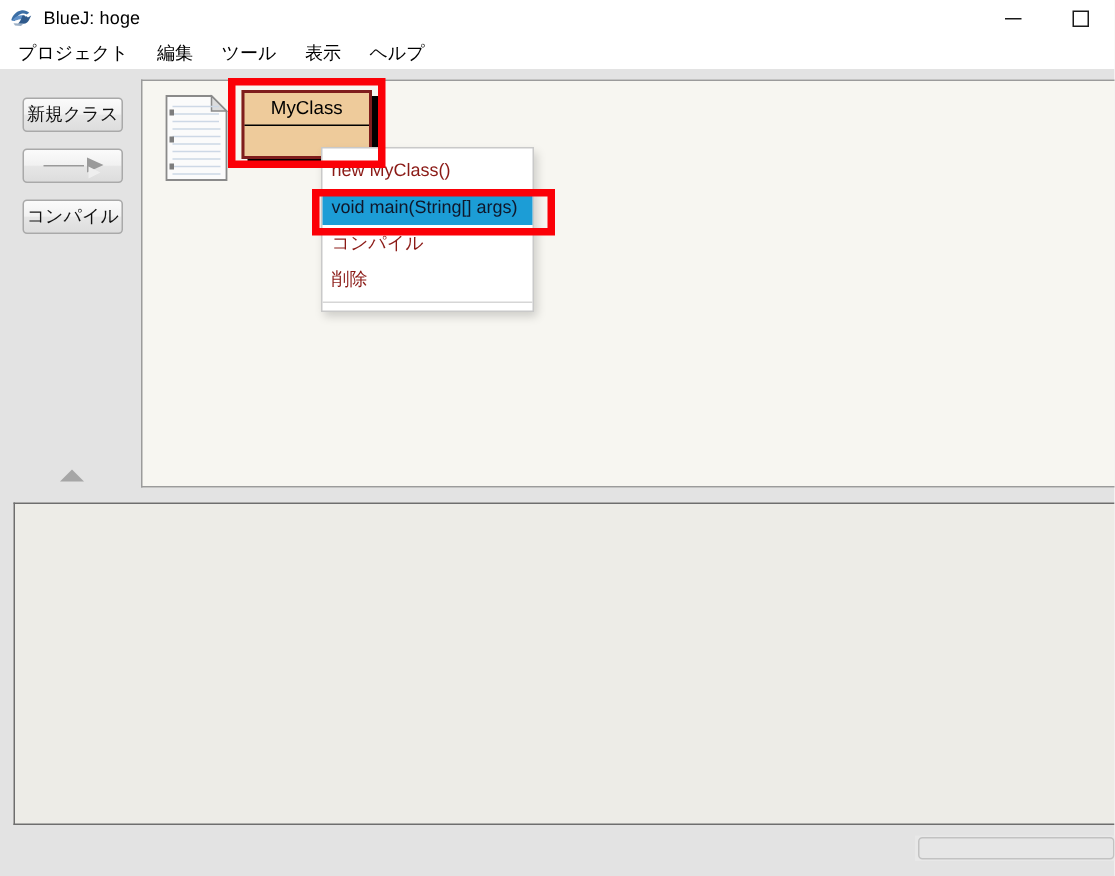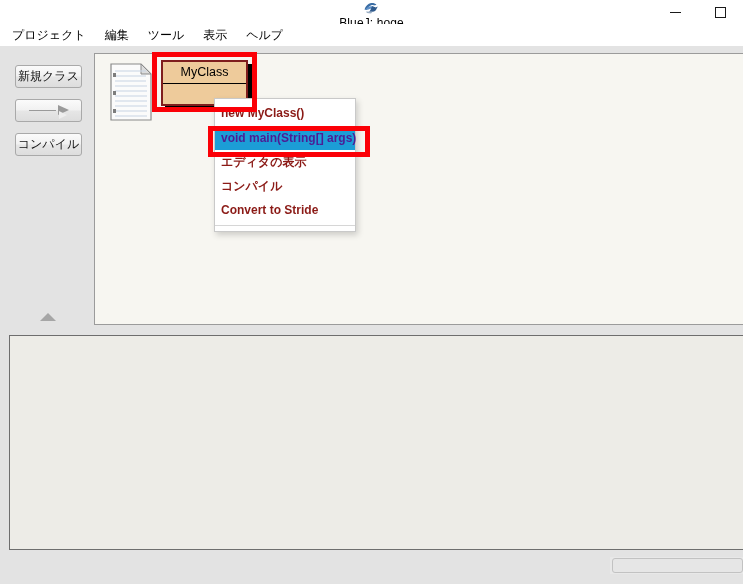--- a/index.html
+++ b/index.html
@@ -19,21 +19,20 @@
   }
 
   
   .titlebar {
     position: absolute;
     left: 0; top: 0;
     width: 743px; height: 24px;
     background: #ffffff;
     display: flex;
     align-items: center;
-    flex-direction: column;
   }
   .app-icon {
     width: 16px; height: 16px;
     margin-left: 6px;
     margin-right: 7px;
     position: relative;
     flex: 0 0 auto;
   }
   .title-text {
     font-size: 12px;
@@ -219,25 +218,24 @@
   }
   .ctx-item {
     height: 24px;
     line-height: 24px;
     padding-left: 6px;
     font-size: 12px;
     color: #8b1a16;
     white-space: nowrap;
     cursor: default;
     box-sizing: border-box;
-    font-weight: bold;
   }
   .ctx-item.highlight {
     background: #1c9dd6;
-    color: #4c1d95;
+    color: #0f172a;
     margin-top: 1px;
   }
   .ctx-sep {
     height: 1px;
     background: #d6d6d6;
     margin: 3px 0 3px 0;
   }
 
   
   .annot {
@@ -357,23 +355,22 @@
   </svg>
 </span>
 
 <div class="class-box">
   <div class="class-box-name">MyClass</div>
 </div>
 
 <div class="ctx-menu">
   <div class="ctx-item">new MyClass()</div>
   <div class="ctx-item highlight">void main(String[] args)</div>
-  <div class="ctx-item">エディタの表示</div>
   <div class="ctx-item">コンパイル</div>
-  <div class="ctx-item">Convert to Stride</div>
+  <div class="ctx-item">削除</div>
   <div class="ctx-sep"></div>
 </div>
 
 <div class="annot" id="annot-class"></div>
 <div class="annot" id="annot-menu"></div>
 
 <div class="bottom-panel"></div>
 <div class="bottom-strip"></div>
 <div class="hscroll-track"></div>
 <div class="hscroll-thumb"></div>

